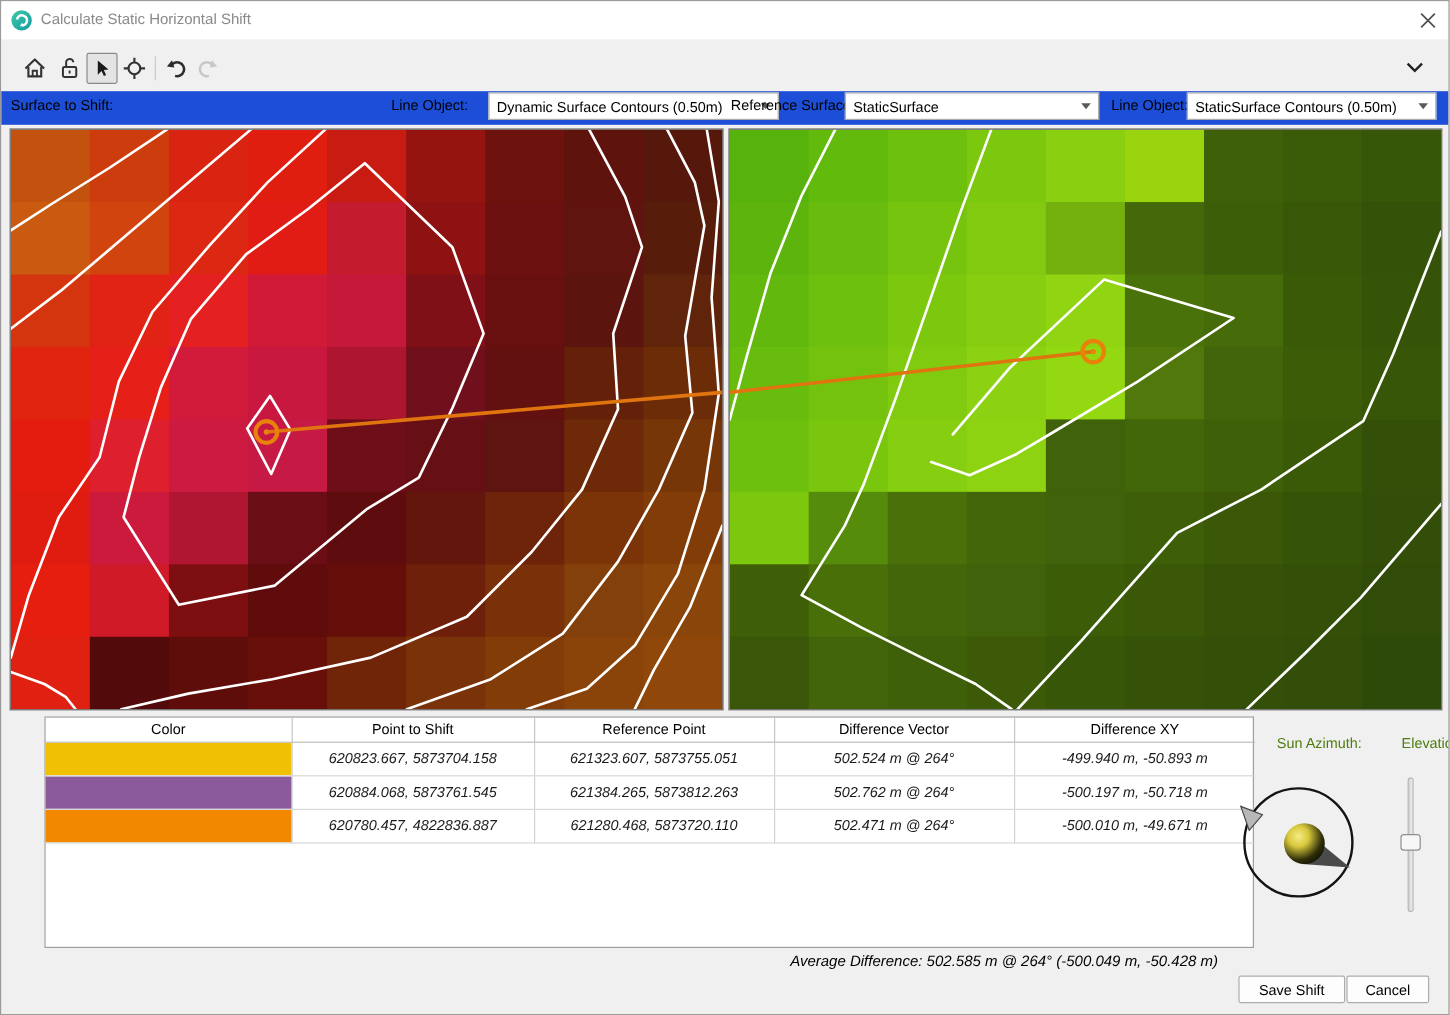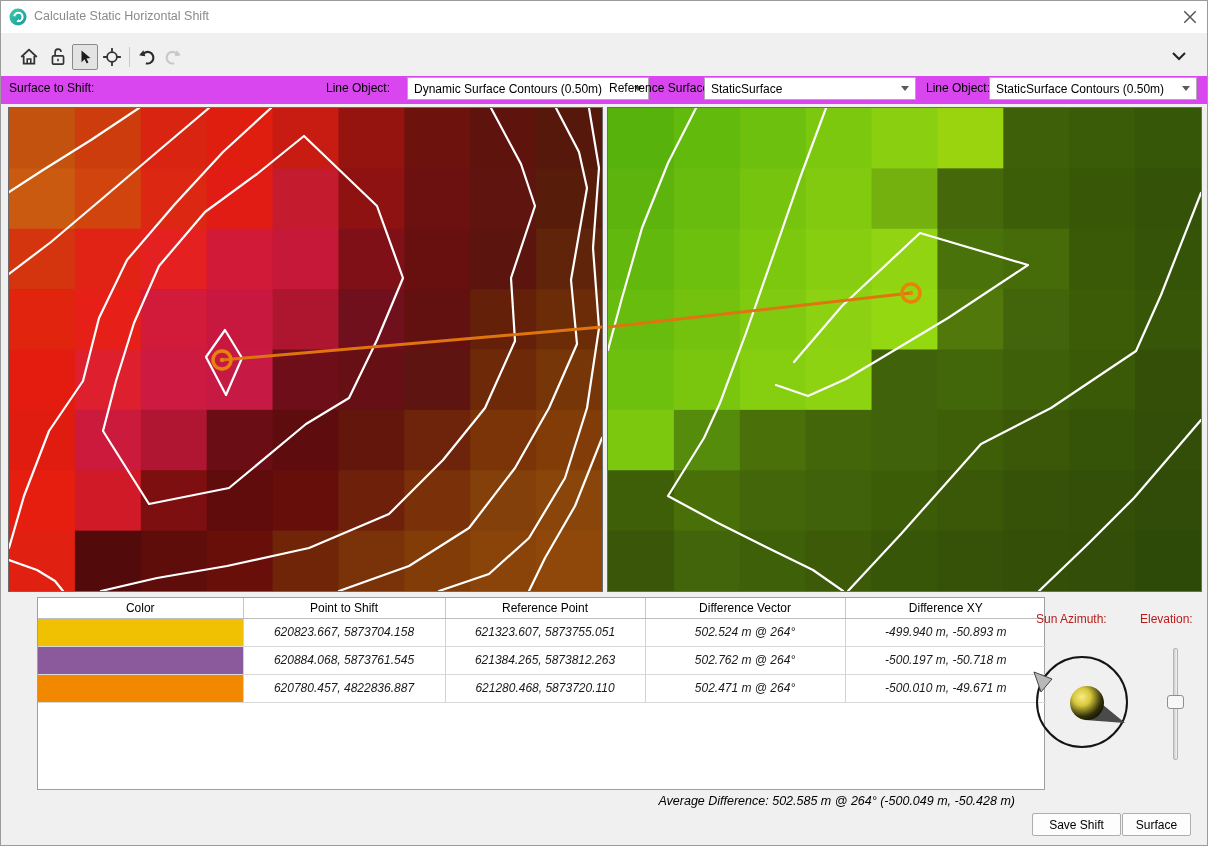--- a/index.html
+++ b/index.html
@@ -8,34 +8,34 @@
   .win{position:absolute;left:0;top:0;width:1208px;height:846px;background:#f0f0f0;border:1px solid #9b9b9b;overflow:hidden;}
   .titlebar{position:absolute;left:0;top:0;width:100%;height:32px;background:#ffffff;}
   .app-icon{position:absolute;left:8px;top:7px;width:18px;height:18px;}
   .title-text{position:absolute;left:33px;top:8px;font-size:12.5px;color:#8a8a8a;white-space:nowrap;}
   .close-btn{position:absolute;right:8px;top:8px;width:18px;height:16px;cursor:pointer;}
   .toolbar{position:absolute;left:0;top:32px;width:100%;height:43px;background:#f0f0f0;}
   .tbtn{position:absolute;top:11px;width:26px;height:26px;display:flex;align-items:center;justify-content:center;}
   .tbtn.sel{background:#e3e3e3;border:1px solid #8a8a8a;border-radius:2px;}
   .tsep{position:absolute;top:14px;width:1px;height:20px;background:#c9c9c9;}
   .chev{position:absolute;right:20px;top:18px;width:16px;height:10px;}
-  .ctrlrow{position:absolute;left:0;top:75px;width:100%;height:28px;background:#d946ef;}
+  .ctrlrow{position:absolute;left:0;top:75px;width:100%;height:28px;background:#1d4ed8;}
   .clabel{position:absolute;top:5px;font-size:12px;color:#000;white-space:nowrap;}
   .combo{position:absolute;top:1px;height:23px;background:#fff;border:1px solid #acacac;font-size:12px;color:#000;
          display:flex;align-items:center;padding-left:6px;white-space:nowrap;}
   .combo .arr{position:absolute;right:6px;top:8px;width:0;height:0;border-left:4px solid transparent;border-right:4px solid transparent;border-top:5px solid #5a5a5a;}
   .mapbox{position:absolute;top:107px;width:593px;height:483px;outline:1px solid #6b6b6b;background:#333;}
   .tablewrap{position:absolute;left:8px;top:596px;width:1008px;height:193px;background:#fff;border:1px solid #9f9f9f;margin-left:28px;}
   table.res{border-collapse:collapse;width:100%;table-layout:fixed;}
   table.res th{font-weight:normal;font-size:12px;color:#000;height:20px;border-right:1px solid #c6c6c6;border-bottom:1px solid #bdbdbd;text-align:center;padding:0;}
   table.res td{font-size:12px;color:#1a1a1a;height:27px;border-right:1px solid #d2d2d2;border-bottom:1px solid #d8d8d8;text-align:center;padding:0;font-style:italic;}
   table.res th:last-child,table.res td:last-child{border-right:none;}
   .swatch{width:100%;height:27px;}
   .avg{position:absolute;right:192px;top:793px;font-size:12.5px;color:#000;white-space:nowrap;font-style:italic;}
-  .sunlabel{position:absolute;font-size:12px;color:#b91c1c;white-space:nowrap;}
+  .sunlabel{position:absolute;font-size:12px;color:#4d7c0f;white-space:nowrap;margin-left:28px;}
   .dial{position:absolute;left:1020px;top:598px;width:150px;height:190px;}
   .slider-track{position:absolute;left:1172px;top:647px;width:5px;height:112px;background:linear-gradient(to right,#cfcfcf,#f2f2f2);border:1px solid #b4b4b4;border-radius:2px;}
   .slider-thumb{position:absolute;left:1166px;top:694px;width:17px;height:14px;background:#f7f7f7;border:1px solid #8f8f8f;border-radius:3px;}
   .pbtn{position:absolute;top:812px;height:23px;background:#fdfdfd;border:1px solid #adadad;border-radius:2px;font-size:12px;color:#000;
         display:flex;align-items:center;justify-content:center;font-family:"Liberation Sans",sans-serif;}
 </style>
 </head>
 <body>
 
 <div class="win">
@@ -360,15 +360,15 @@
     <circle cx="61" cy="103" r="45" fill="none" stroke="#141414" stroke-width="2"></circle>
     <polygon points="13,73 31,80 20,93" fill="#b8b8b8" stroke="#444" stroke-width="1"></polygon>
     <polygon points="70,96 104,124 64,121" fill="#4a4a4a"></polygon>
     <circle cx="66" cy="104" r="17" fill="url(#sunball)"></circle>
   </svg>
   <div class="slider-track"></div>
   <div class="slider-thumb"></div>
 
   <span class="avg">Average Difference: 502.585 m @ 264° (-500.049 m, -50.428 m)</span>
   <div class="pbtn" style="left:1031px;width:89px">Save Shift</div>
-  <div class="pbtn" style="left:1121px;width:69px">Surface</div>
+  <div class="pbtn" style="left:1121px;width:69px">Cancel</div>
 
 </div>
 
 </body></html>

